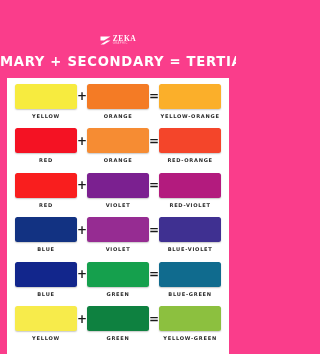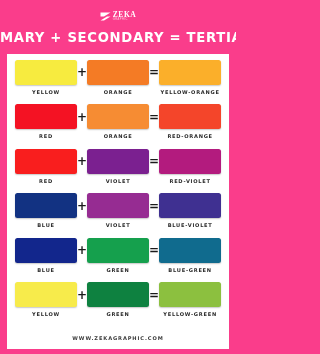--- a/index.html
+++ b/index.html
@@ -15,20 +15,21 @@
   }
   .poster {
     position: relative;
     width: 236px;
     height: 256px;
     background: #fa3d8b;
     box-sizing: border-box;
     display: flex;
     flex-direction: column;
     align-items: center;
+    margin-top: 24px;
   }
   
   .logo-wrap {
     margin-top: 11px;
     height: 14px;
     display: flex;
     align-items: center;
     justify-content: center;
     gap: 2px;
   }

